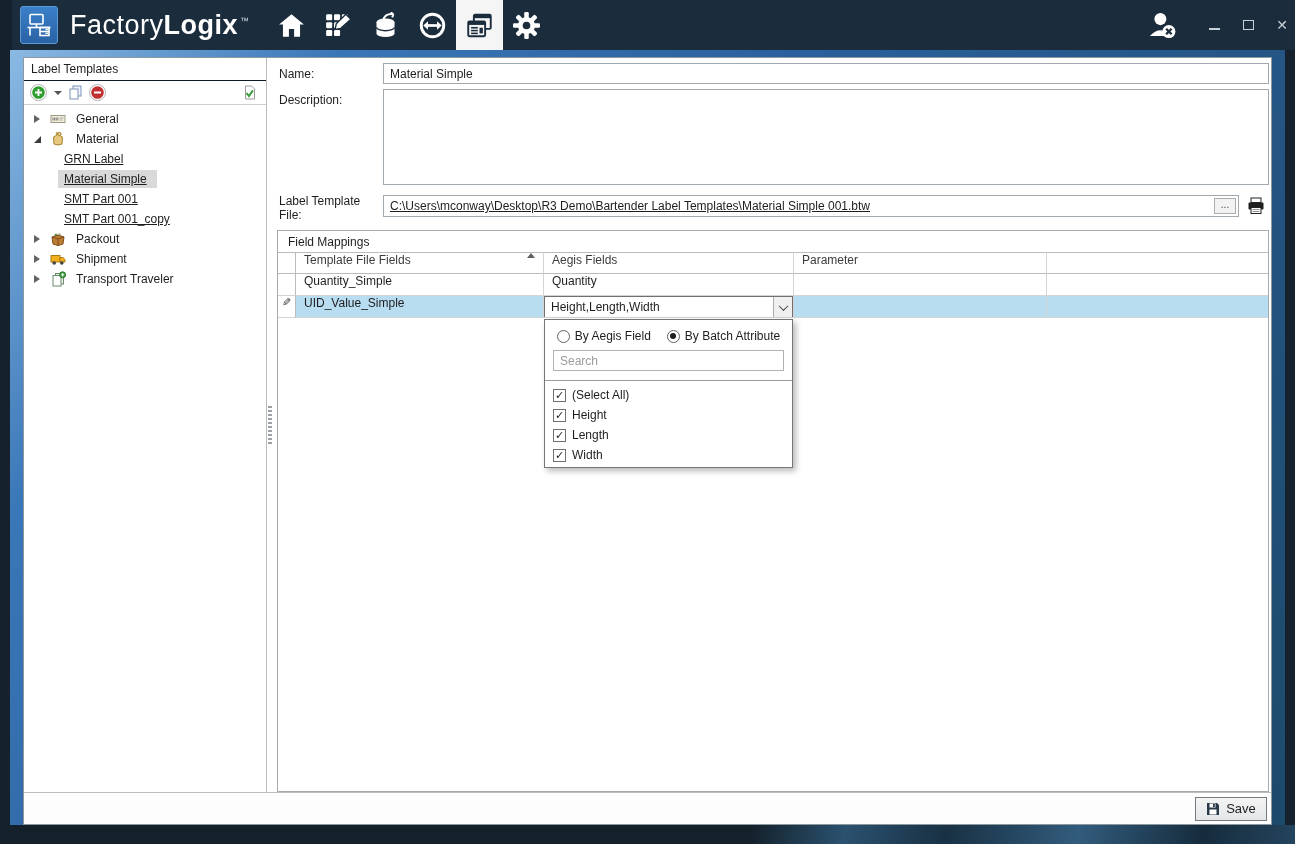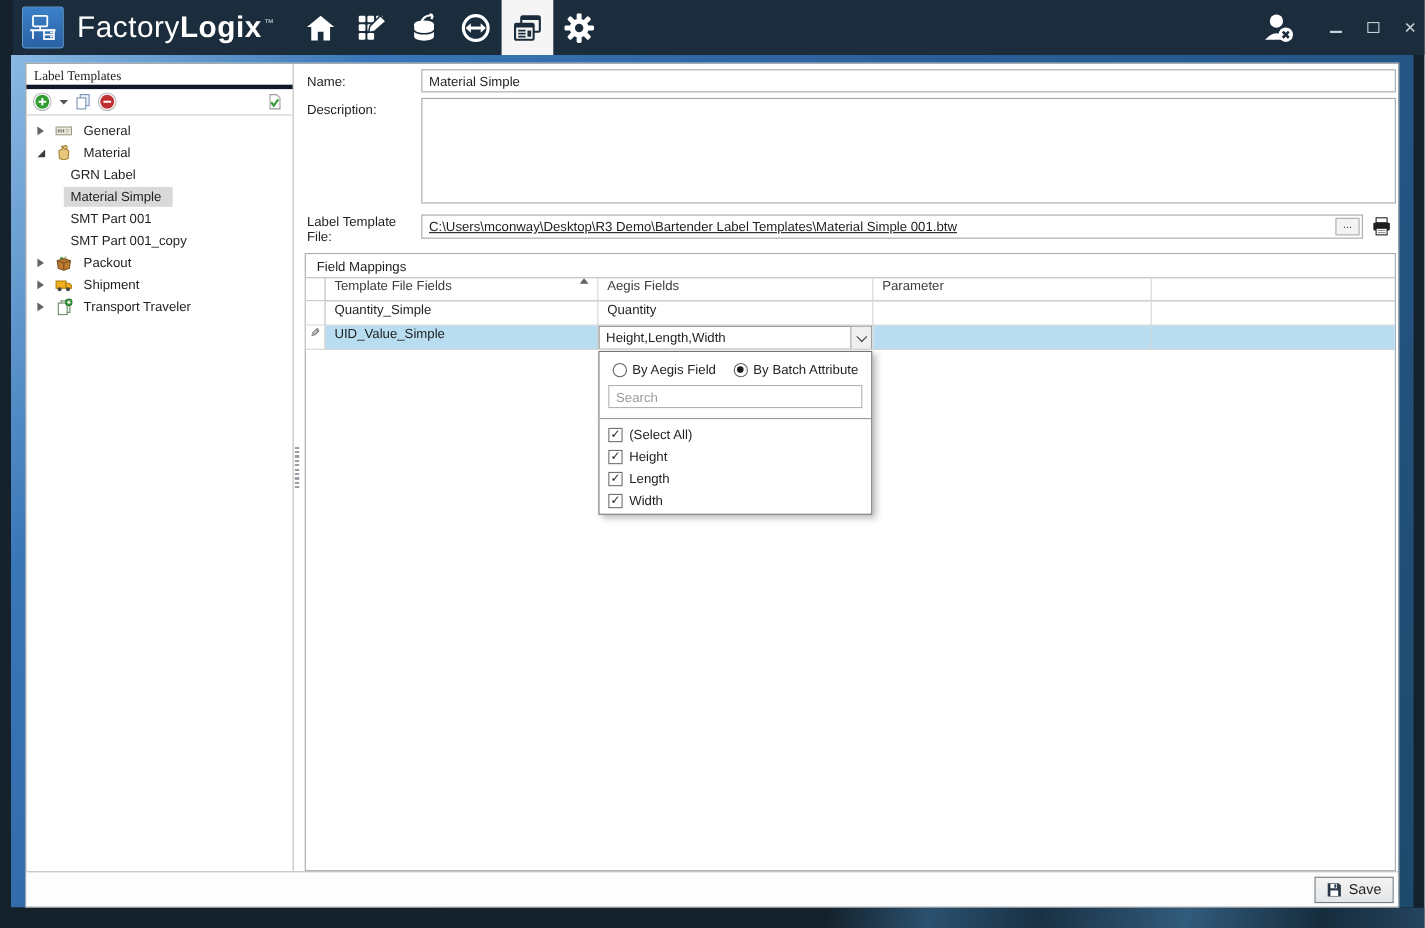--- a/index.html
+++ b/index.html
@@ -54,33 +54,33 @@
   
   .content {
     position:absolute; left:23px; right:23px; top:57px; bottom:19px;
     background:#fff; border:1px solid #8d979e;
     display:flex; flex-direction:column;
   }
   .content-body { flex:1; display:flex; min-height:0; }
 
   
   .sidebar { width:243px; border-right:1px solid #bdbdbd; display:flex; flex-direction:column; }
-  .sidebar-header { height:23px; line-height:23px; padding-left:7px; font-size:12px; border-bottom:4px solid #0f172a;font-family:Liberation Serif, serif; }
+  .sidebar-header { height:23px; line-height:23px; padding-left:7px; font-size:12px; border-bottom:1px solid #0f172a; }
   .sidebar-toolbar { height:24px; display:flex; align-items:center; padding:0 8px 0 5px; border-bottom:1px solid #cfcfcf; gap:4px; }
   .tb-btn { display:flex; align-items:center; justify-content:center; cursor:pointer; padding:1px; }
   .tb-caret { width:0; height:0; border-left:4px solid transparent; border-right:4px solid transparent; border-top:4px solid #555; margin-left:1px; }
   .tb-spacer { flex:1; }
   .tree { padding-top:4px; font-size:12px; overflow:hidden; }
   .tree-item { height:20px; display:flex; align-items:center; padding-left:7px; cursor:default; }
   .expander { width:12px; display:flex; align-items:center; justify-content:center; cursor:pointer; }
   .exp-collapsed { width:0; height:0; border-top:4px solid transparent; border-bottom:4px solid transparent; border-left:6px solid #646464; }
   .exp-expanded { width:0; height:0; border-right:7px solid #3c3c3c; border-top:7px solid transparent; }
   .tree-icon { width:16px; height:16px; margin-left:7px; display:flex; align-items:center; justify-content:center; }
   .tree-label { margin-left:8px; padding:2px 6px 2px 2px; white-space:nowrap; }
-  .tree-item.child { padding-left:34px; }
+  .tree-item.child { padding-left:34px;text-decoration:underline; }
   .tree-item.child .tree-label { margin-left:0; padding:2px 10px 2px 6px; }
   .tree-label.selected { background:#d9d9d9; }
 
   
   .splitter { width:6px; position:relative; cursor:col-resize; }
   .splitter .grip {
     position:absolute; left:1px; top:50%; transform:translateY(-50%);
     width:4px; height:38px;
     background:repeating-linear-gradient(to bottom, #9aa0a6 0 2px, transparent 2px 4px);
   }

